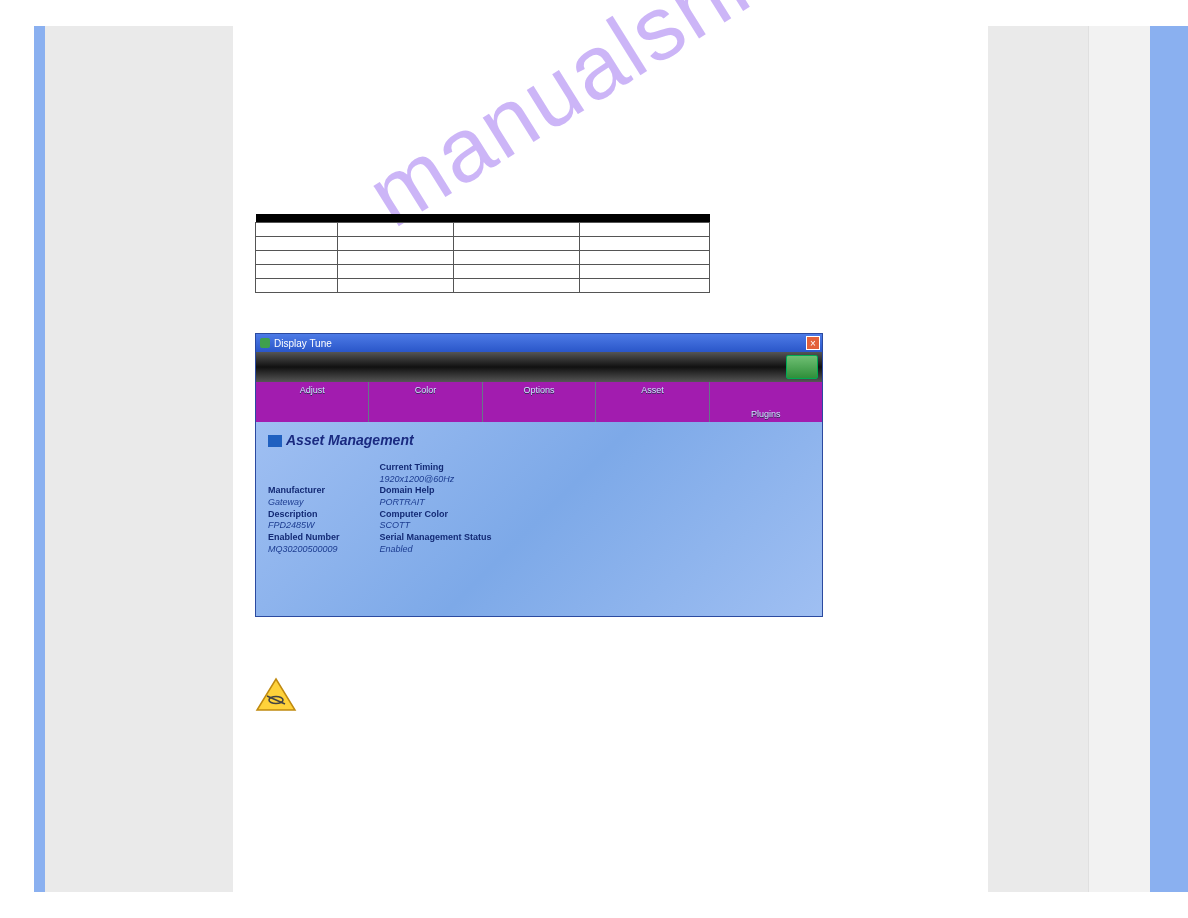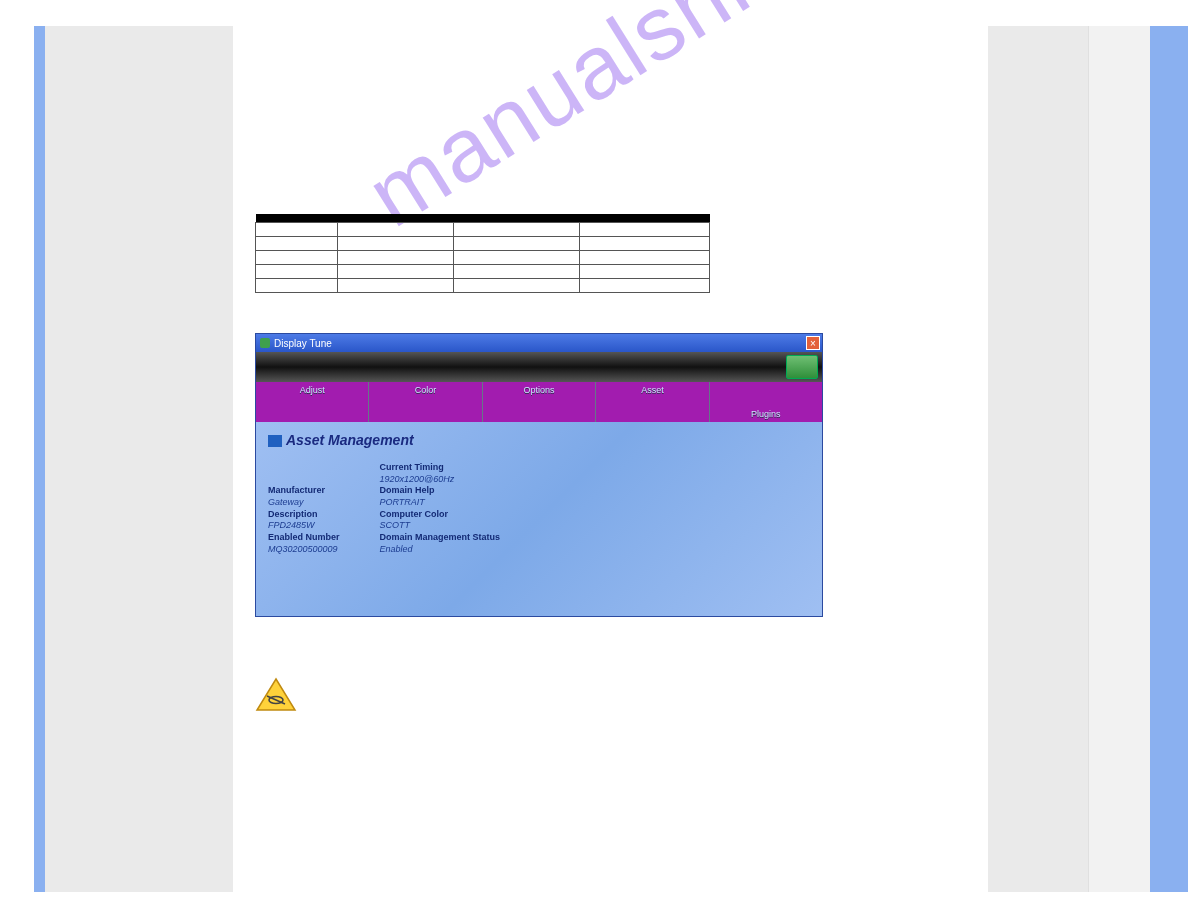--- a/index.html
+++ b/index.html
@@ -124,21 +124,21 @@
             <b>Enabled Number</b>
             <span>MQ30200500009</span>
           </div>
           <div class="col">
             <b>Current Timing</b>
             <span>1920x1200@60Hz</span>
             <b>Domain Help</b>
             <span>PORTRAIT</span>
             <b>Computer Color</b>
             <span>SCOTT</span>
-            <b>Domain Management Status</b>
+            <b>Serial Management Status</b>
             <span>Enabled</span>
           </div>
         </div>
       </div>
     </div>
 
     <div class="warn-tri">
       <svg viewBox="0 0 42 36">
         <polygon points="21,2 40,33 2,33" fill="#ffd23a" stroke="#c08a10" stroke-width="1.5"></polygon>
         <ellipse cx="21" cy="23" rx="7" ry="3.5" fill="none" stroke="#444" stroke-width="1.6"></ellipse>

